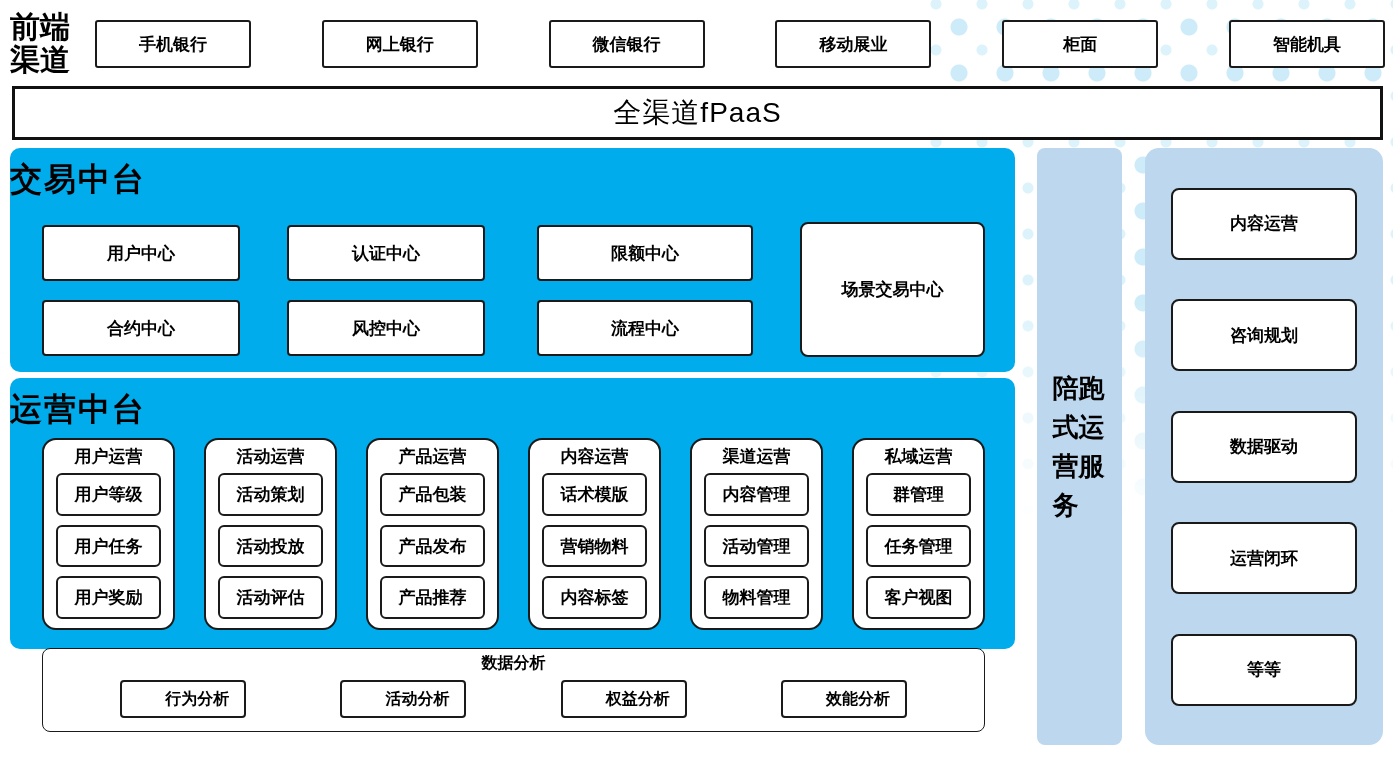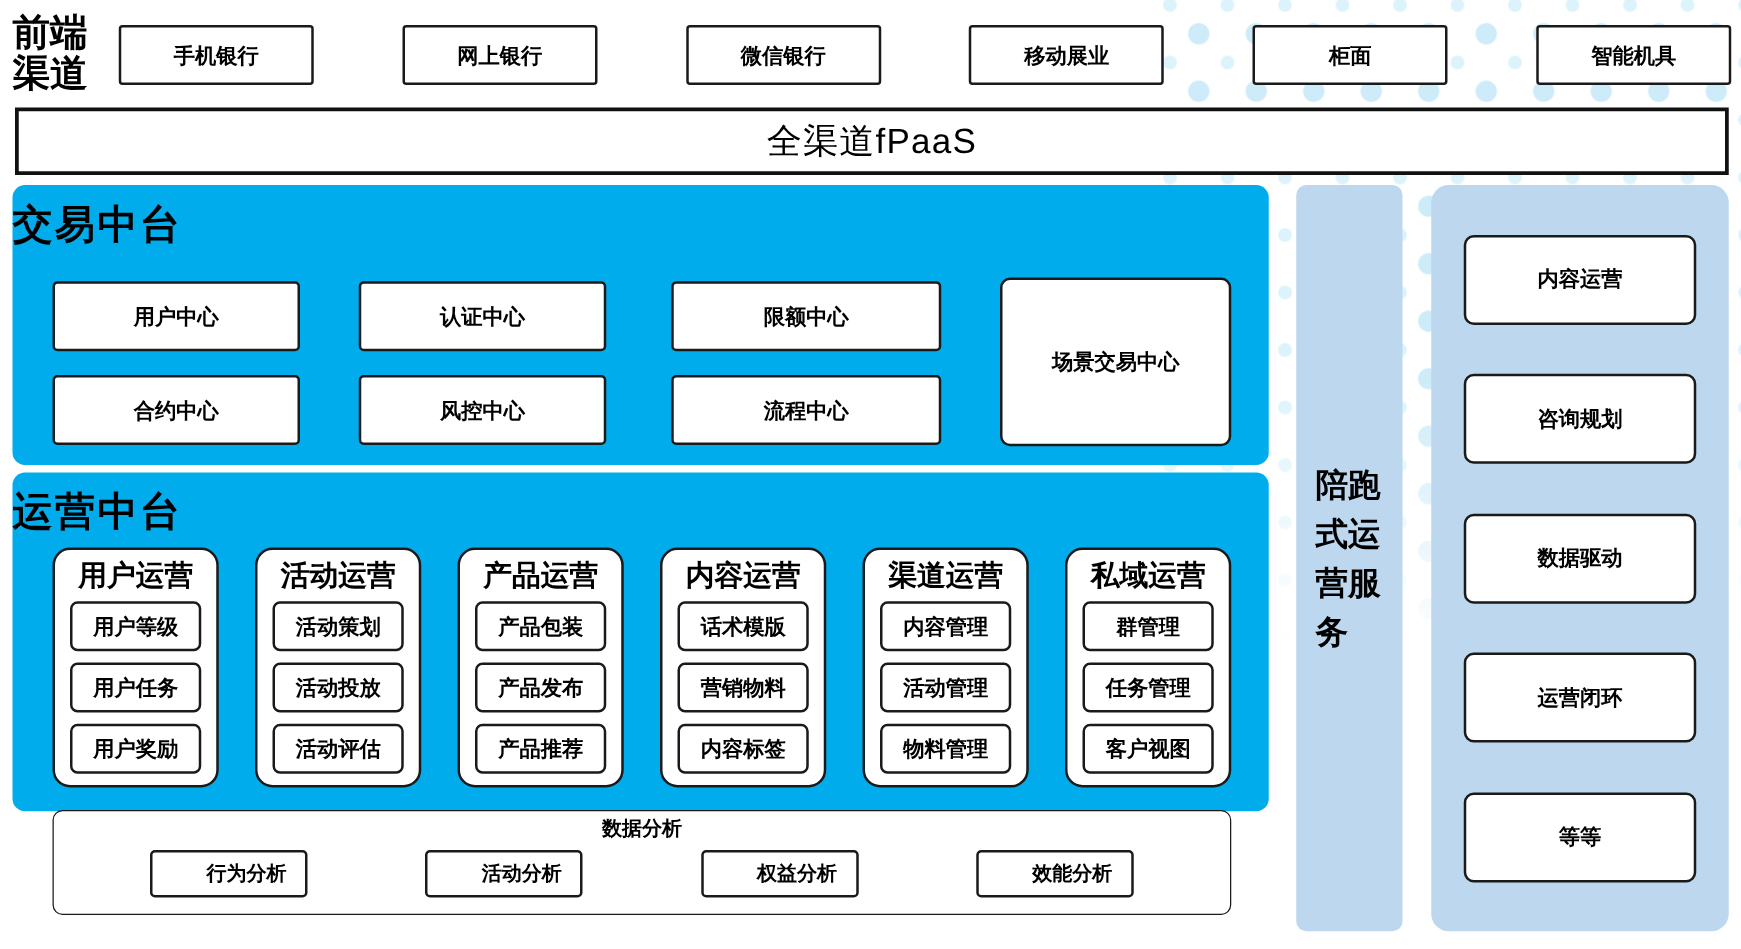--- a/index.html
+++ b/index.html
@@ -79,21 +79,21 @@
 
   
   .groups-row {
     position:absolute; left:32px; top:60px; width:943px; height:192px;
     display:flex; gap:29px;
   }
   .group {
     flex:1; background:#fff; border:2px solid #1a1a1a; border-radius:14px;
     padding-top:5px; display:flex; flex-direction:column; align-items:center;
   }
-  .group-label { font-size:23px; font-weight:700; margin-bottom:5px; }
+  .group-label { font-size:17px; font-weight:700; margin-bottom:5px; }
   .group-item {
     width:calc(100% - 24px); height:44px; margin-bottom:9px;
     background:#fff; border:2px solid #1a1a1a; border-radius:6px;
     display:flex; align-items:center; justify-content:center;
     font-size:17px; font-weight:600;
   }
 
   
   .analytics-bar {
     position:absolute; left:32px; top:270px; width:943px; height:84px;

